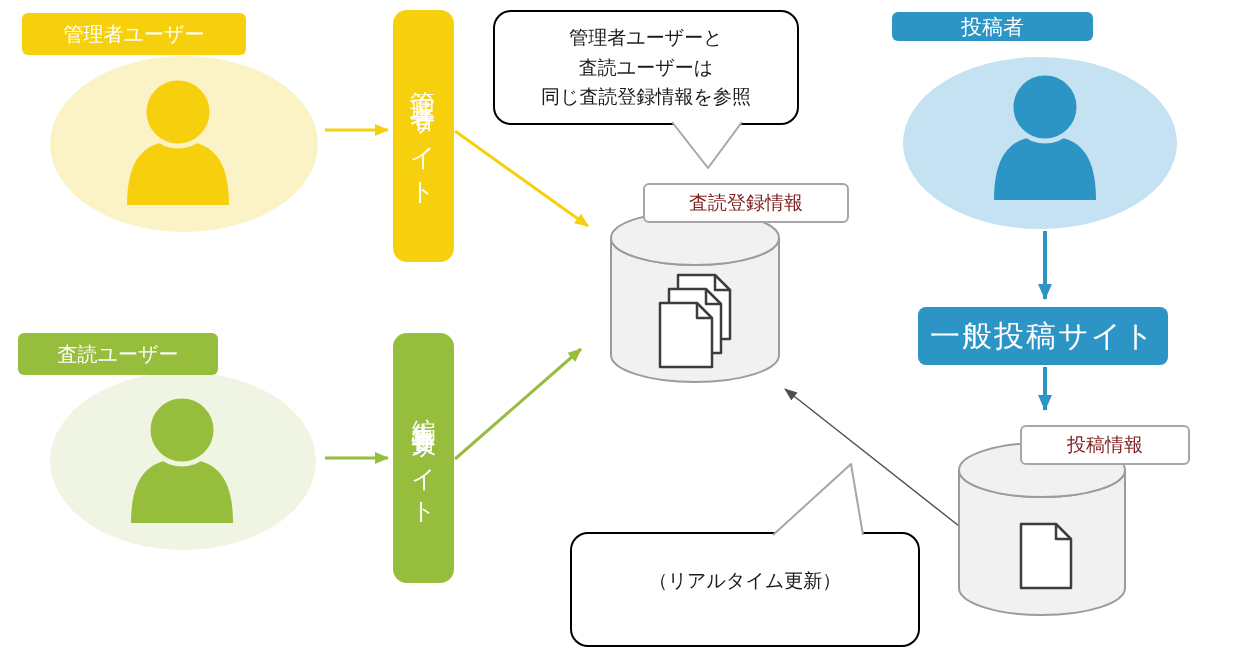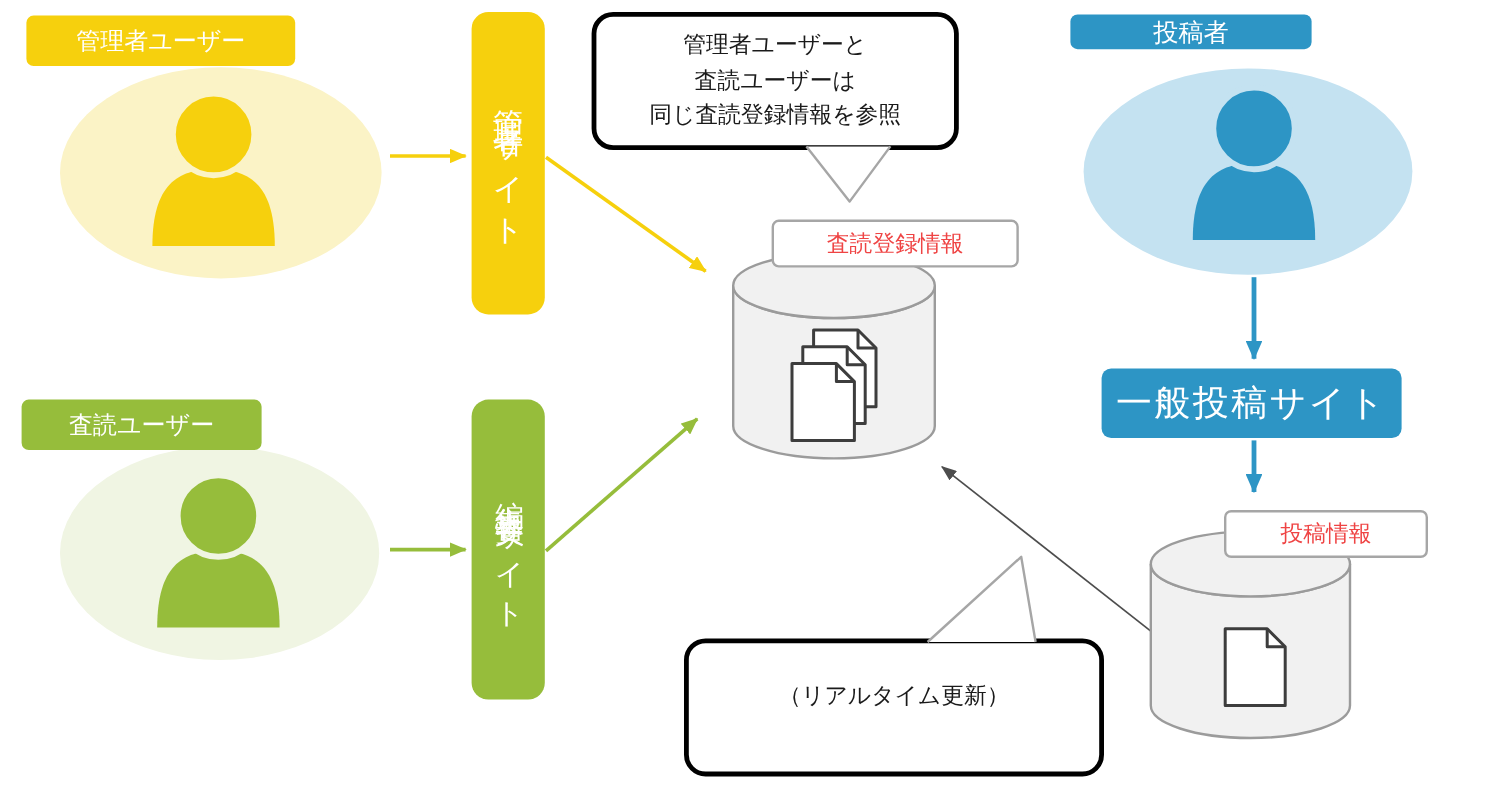--- a/index.html
+++ b/index.html
@@ -10,23 +10,23 @@
   .layerB{z-index:2;pointer-events:none;}
   .abs{position:absolute;z-index:1;box-sizing:border-box;}
   .tag{display:flex;align-items:center;justify-content:center;color:#fff;
        border-radius:6px;font-size:20px;}
   .vbox{display:flex;align-items:center;justify-content:center;color:#fff;
         border-radius:14px;writing-mode:vertical-rl;text-orientation:upright;
         font-size:25px;letter-spacing:7px;}
   .bigbtn{display:flex;align-items:center;justify-content:center;color:#fff;
           border-radius:8px;font-size:30px;letter-spacing:2px;}
   .info{display:flex;align-items:center;justify-content:center;background:#fff;
-        border:2px solid #A6A6A6;border-radius:6px;font-size:19px;color:#ef4444;}
+        border:2px solid #A6A6A6;border-radius:6px;font-size:19px;color:#7f1d1d;}
   .bubble{display:flex;flex-direction:column;align-items:center;justify-content:center;
-          background:#fff;border:4px solid #000000;border-radius:18px;
+          background:#fff;border:2px solid #000000;border-radius:18px;
           font-size:19px;color:#1A1A1A;line-height:1.55;text-align:center;}
 </style>
 </head>
 <body>
 
 <div class="stage">
 
   <svg class="layer layerA" width="1241" height="657" viewBox="0 0 1241 657">
     <defs>
       <marker id="arrow-y" markerUnits="userSpaceOnUse" markerWidth="14" markerHeight="12" refX="13" refY="6" orient="auto">

